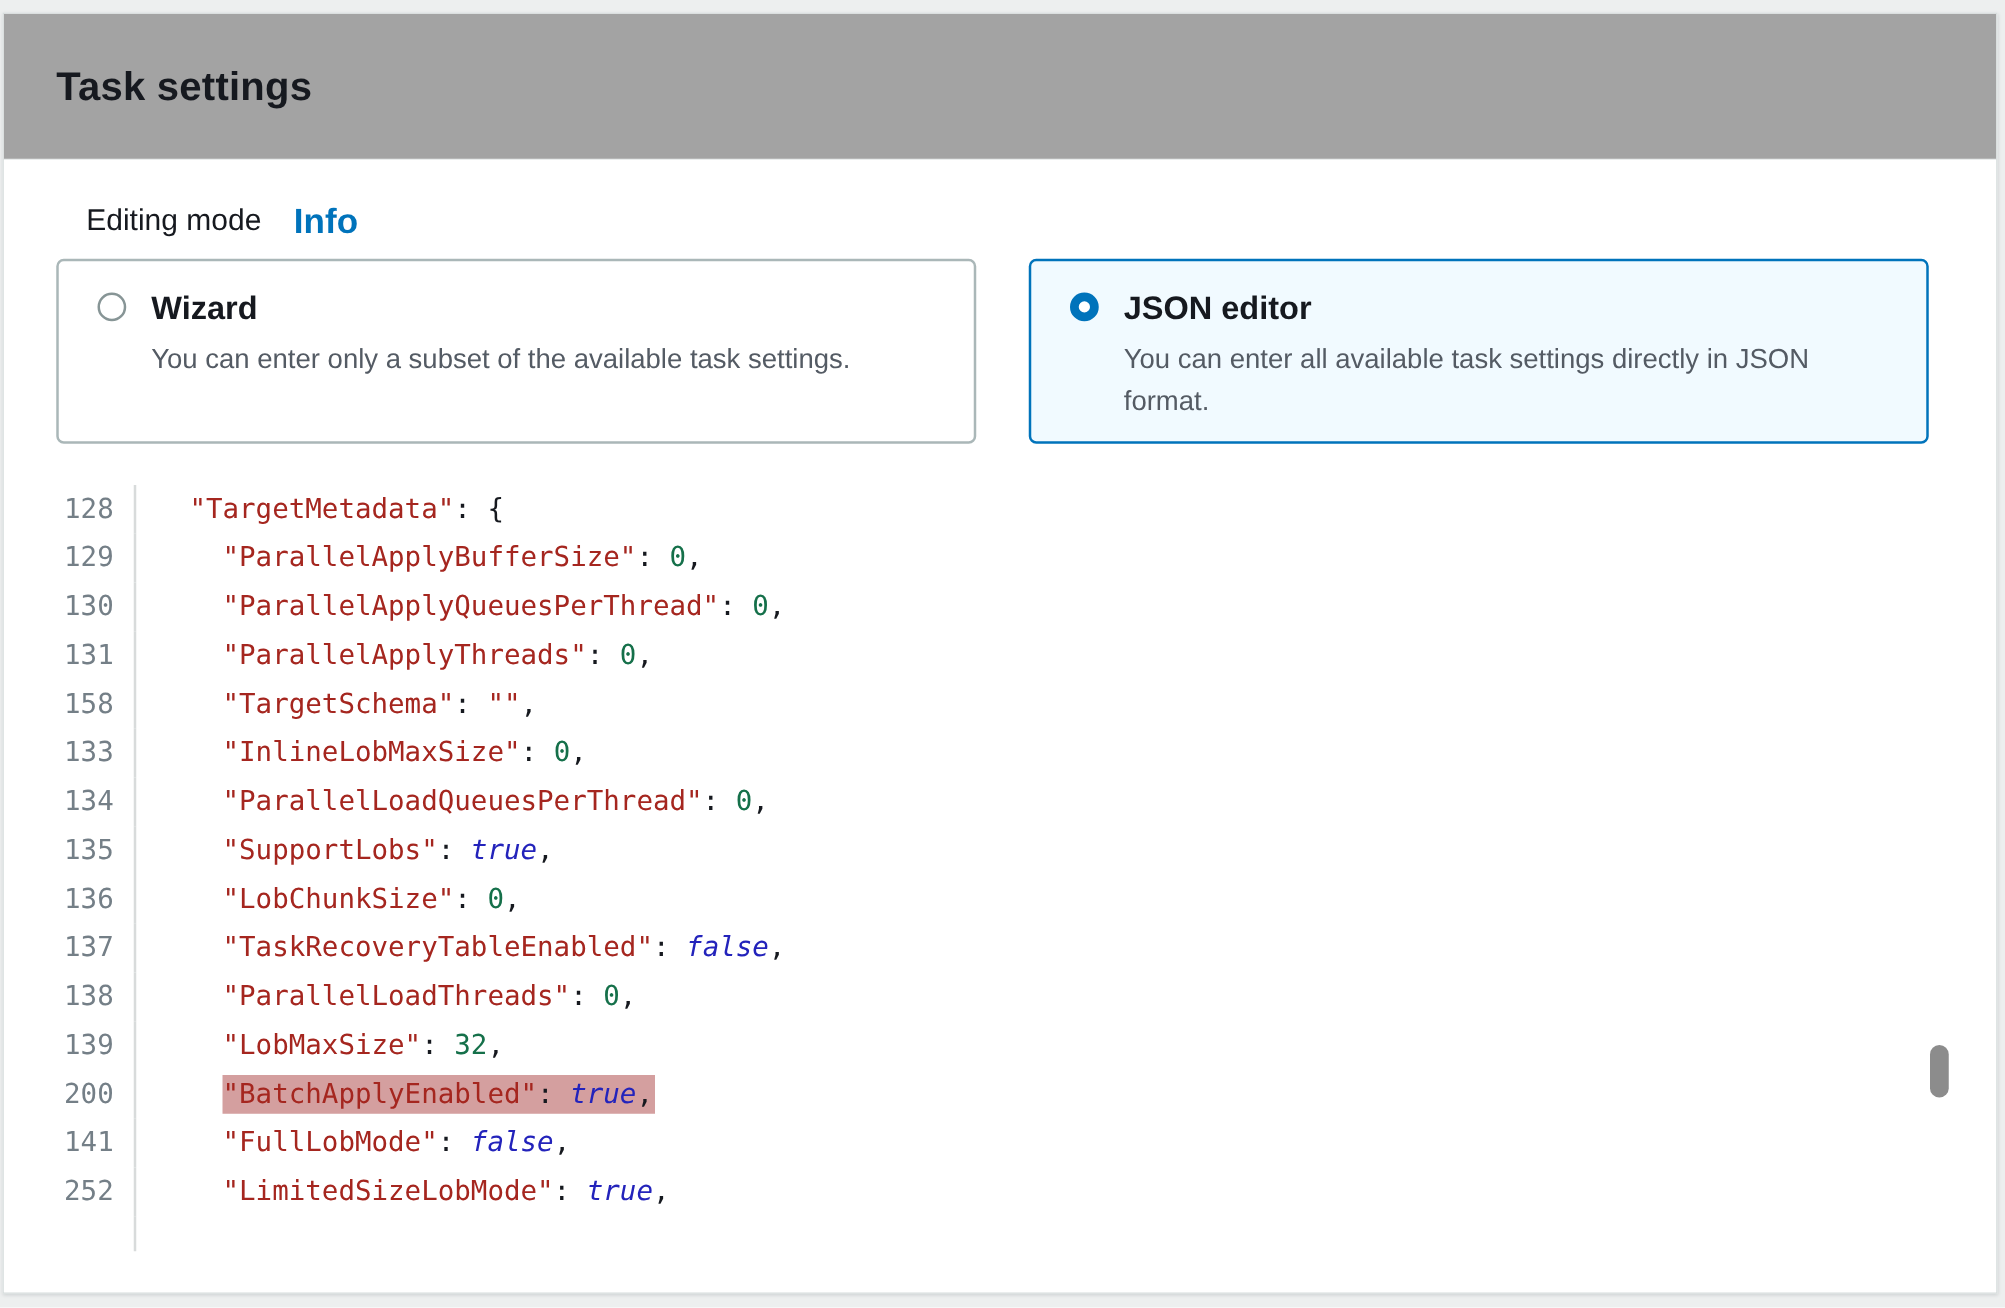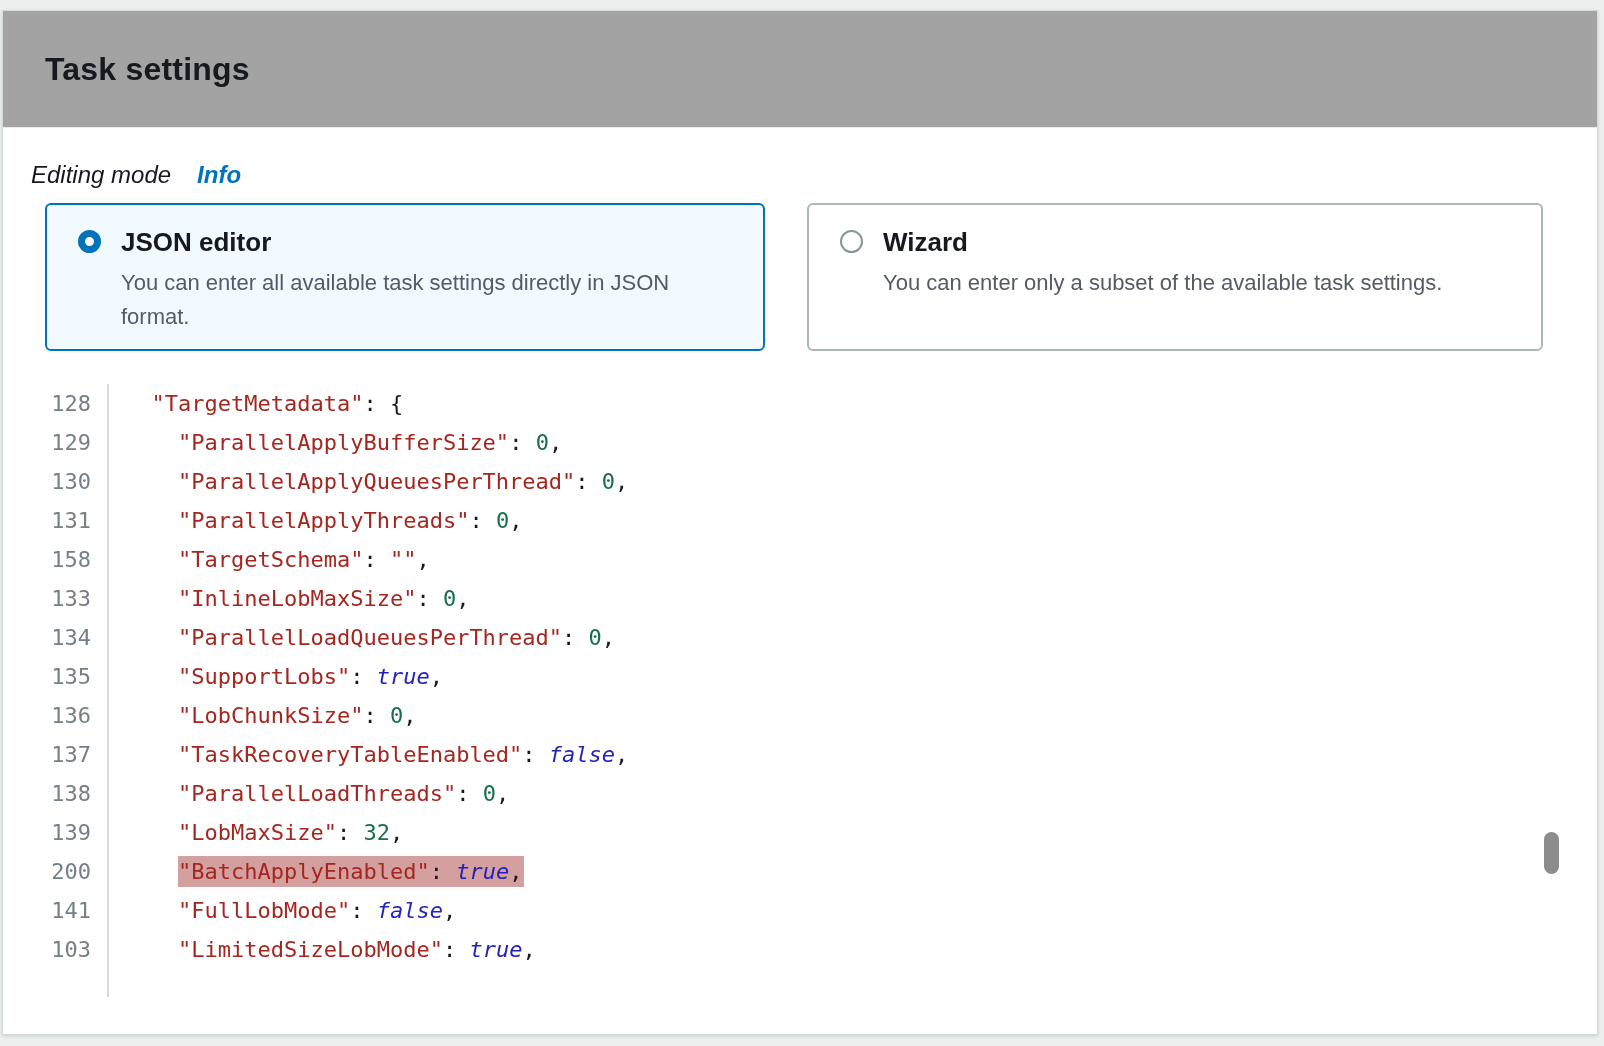--- a/index.html
+++ b/index.html
@@ -29,29 +29,28 @@
   }
   .panel-title {
     font-size:32px;
     font-weight:700;
     color:#16191f;
     letter-spacing:.2px;
   }
   .panel-body { padding-top:33px; }
 
   .editing-row {
-    margin-left:28px;
+    margin-left:66px;
     display:flex;
     align-items:center;
-    font-style:italic;
   }
   .editing-label { font-size:24px; color:#16191f; }
   .info-link {
     margin-left:26px;
-    font-size:24px;
+    font-size:28px;
     font-weight:700;
     color:#0073bb;
     text-decoration:none;
     cursor:pointer;
   }
 
   .tiles-row {
     margin:14px 0 0 42px;
     display:flex;
     gap:42px;
@@ -148,36 +147,36 @@
 
   <div class="panel-body">
 
     <div class="editing-row">
       <span class="editing-label">Editing mode</span>
       <a class="info-link">Info</a>
     </div>
 
     <div class="tiles-row">
 
+      <div class="tile wizard">
+        <span class="radio"></span>
+        <div class="tile-text">
+          <div class="tile-title">Wizard</div>
+          <div class="tile-desc">You can enter only a subset of the available task settings.</div>
+        </div>
+      </div>
+
       <div class="tile selected">
         <span class="radio checked"></span>
         <div class="tile-text">
           <div class="tile-title">JSON editor</div>
           <div class="tile-desc">You can enter all available task settings directly in JSON format.</div>
         </div>
       </div>
 
-      <div class="tile wizard">
-        <span class="radio"></span>
-        <div class="tile-text">
-          <div class="tile-title">Wizard</div>
-          <div class="tile-desc">You can enter only a subset of the available task settings.</div>
-        </div>
-      </div>
-
     </div>
 
     <div class="code-editor">
       <div>
           <div class="code-row">
             <div class="gutter">128</div>
             <div class="code-content"><span>  </span><span><span class="tok-key">"TargetMetadata"</span><span class="tok-punct">: </span><span class="tok-punct">{</span></span></div>
           </div>
           <div class="code-row">
             <div class="gutter">129</div>
@@ -225,21 +224,21 @@
           </div>
           <div class="code-row">
             <div class="gutter">200</div>
             <div class="code-content"><span>    </span><span class="hl"><span class="tok-key">"BatchApplyEnabled"</span><span class="tok-punct">: </span><span class="tok-bool">true</span><span class="tok-punct">,</span></span></div>
           </div>
           <div class="code-row">
             <div class="gutter">141</div>
             <div class="code-content"><span>    </span><span><span class="tok-key">"FullLobMode"</span><span class="tok-punct">: </span><span class="tok-bool">false</span><span class="tok-punct">,</span></span></div>
           </div>
           <div class="code-row">
-            <div class="gutter">103</div>
+            <div class="gutter">252</div>
             <div class="code-content"><span>    </span><span><span class="tok-key">"LimitedSizeLobMode"</span><span class="tok-punct">: </span><span class="tok-bool">true</span><span class="tok-punct">,</span></span></div>
           </div>
           <div class="code-row spacer">
             <div class="gutter"></div>
           </div>
         </div>
       <div class="scroll-thumb"></div>
     </div>
 
   </div>

